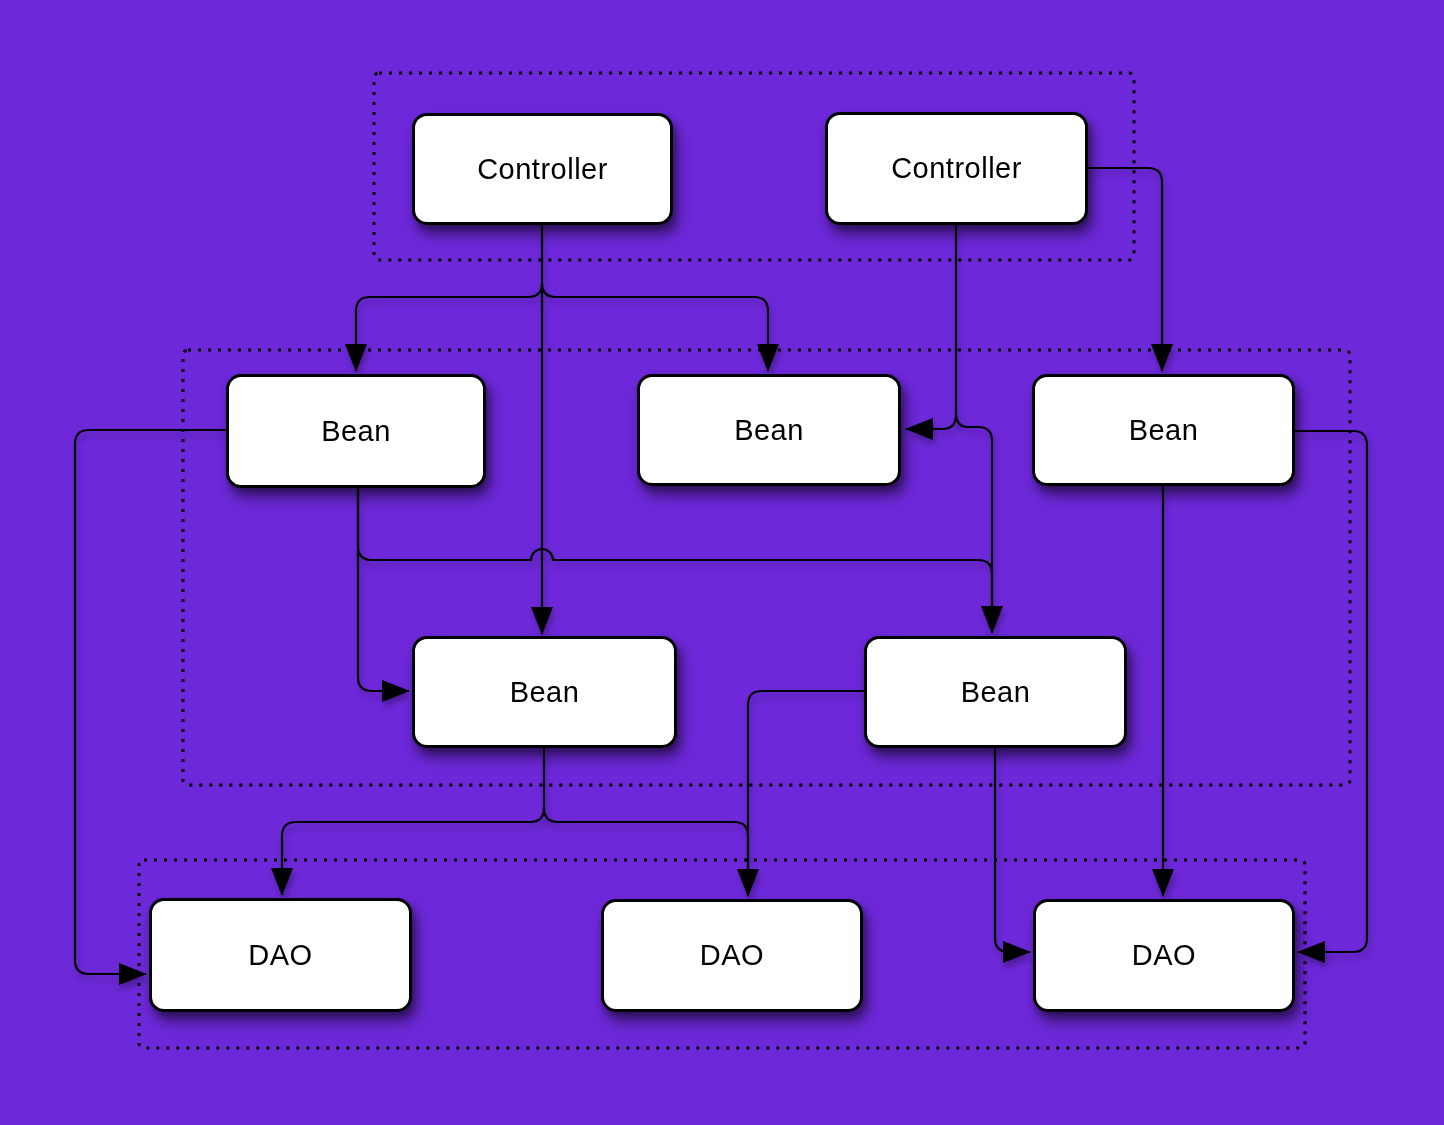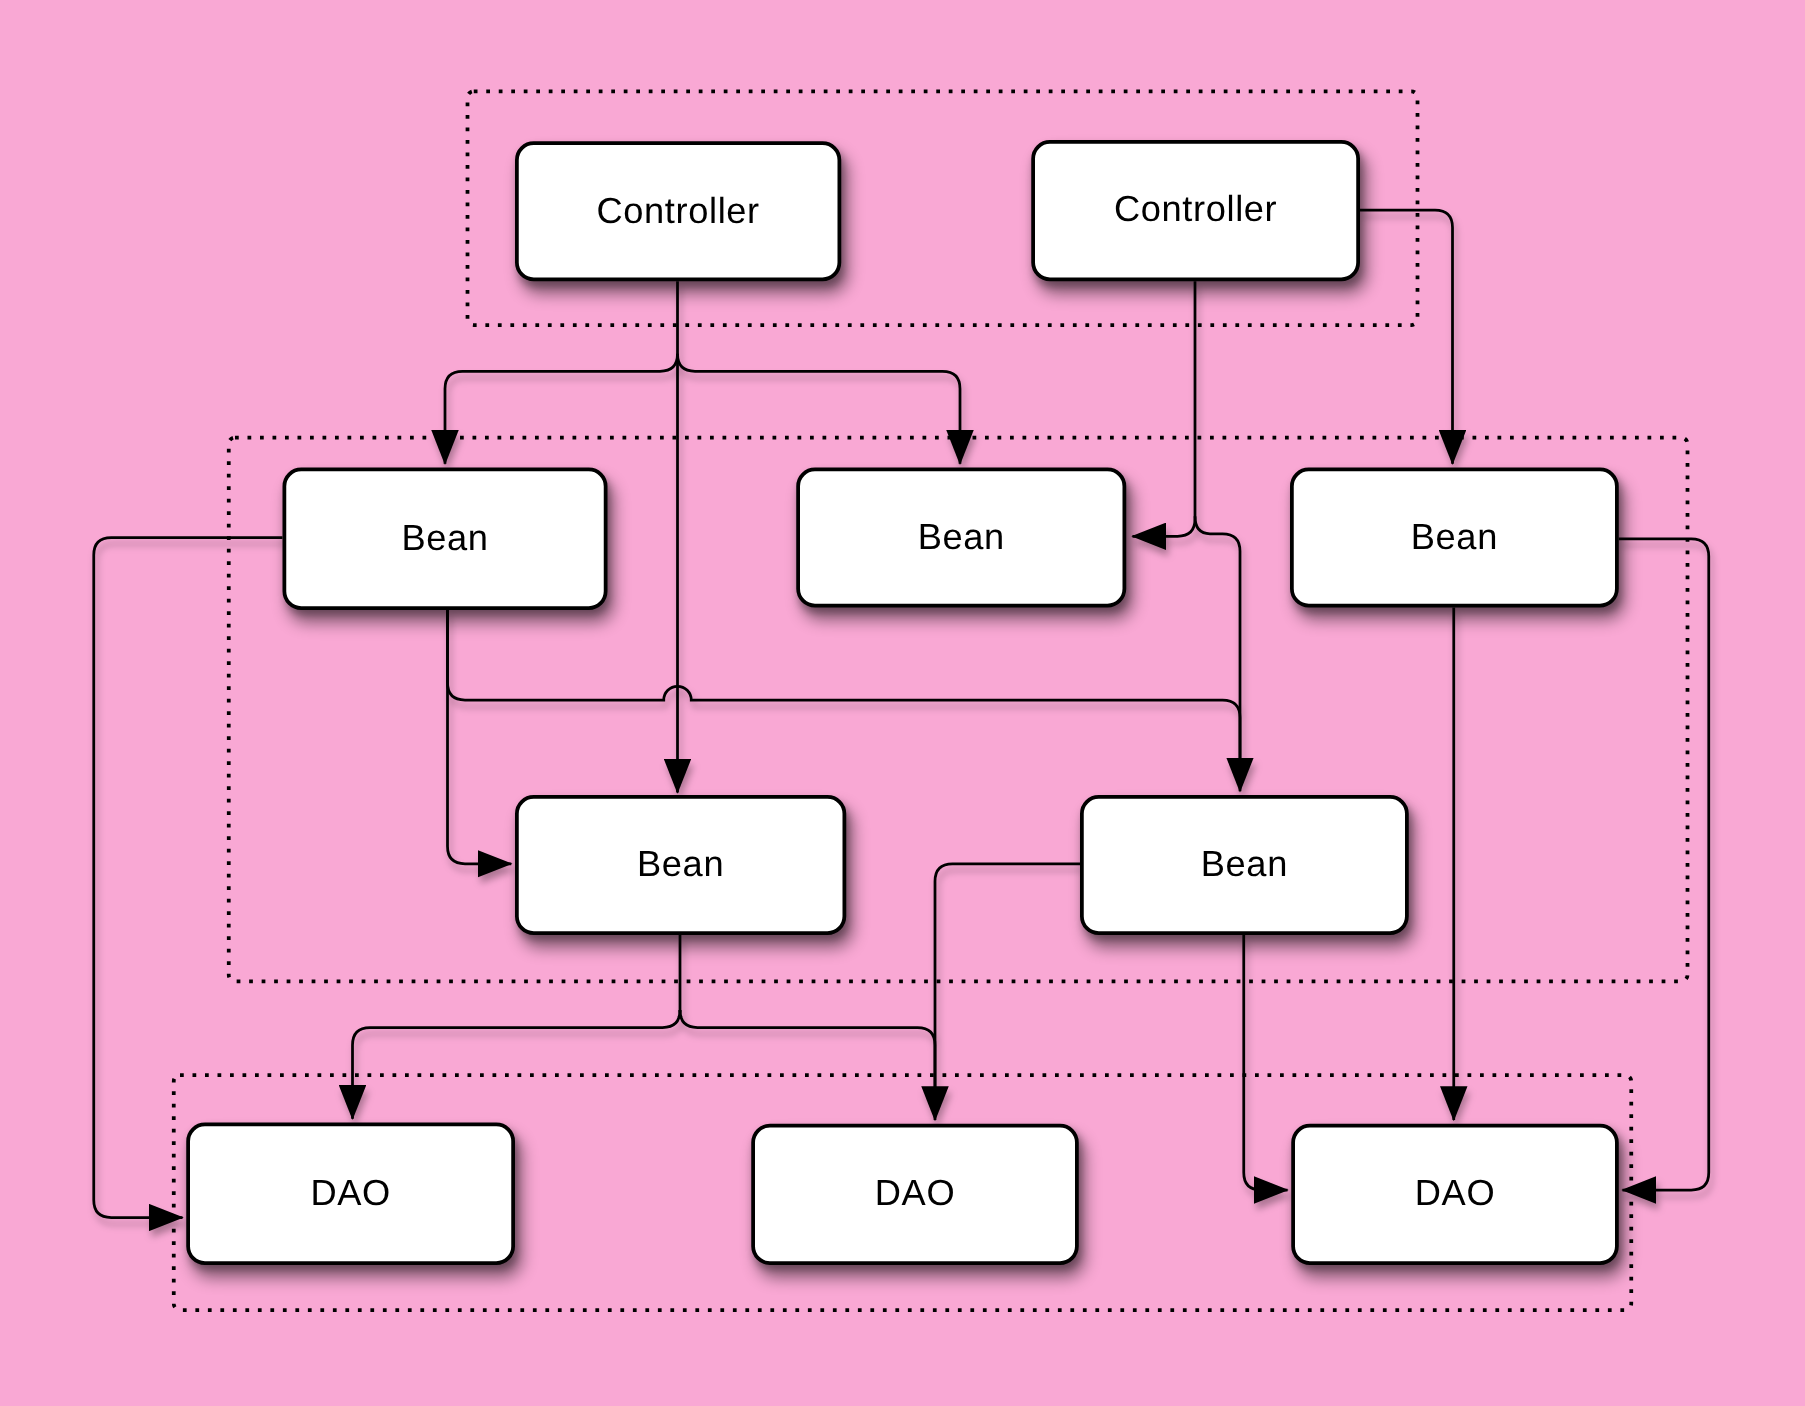--- a/index.html
+++ b/index.html
@@ -1,19 +1,19 @@
 <!DOCTYPE html>
 <html><head>
 <meta charset="utf-8">
 <style>
   html,body{margin:0;padding:0;background:#ffffff;}
   #canvas{
     position:relative;
     width:1444px;height:1125px;
-    background:#f9a8d4;
+    background:#6d28d9;
     font-family:"Liberation Sans", sans-serif;
     overflow:hidden;
   }
   #edges{position:absolute;left:0;top:0;z-index:1;}
   .node{
     position:absolute;
     z-index:2;
     box-sizing:border-box;
     background:#ffffff;
     border:3.5px solid #000000;

